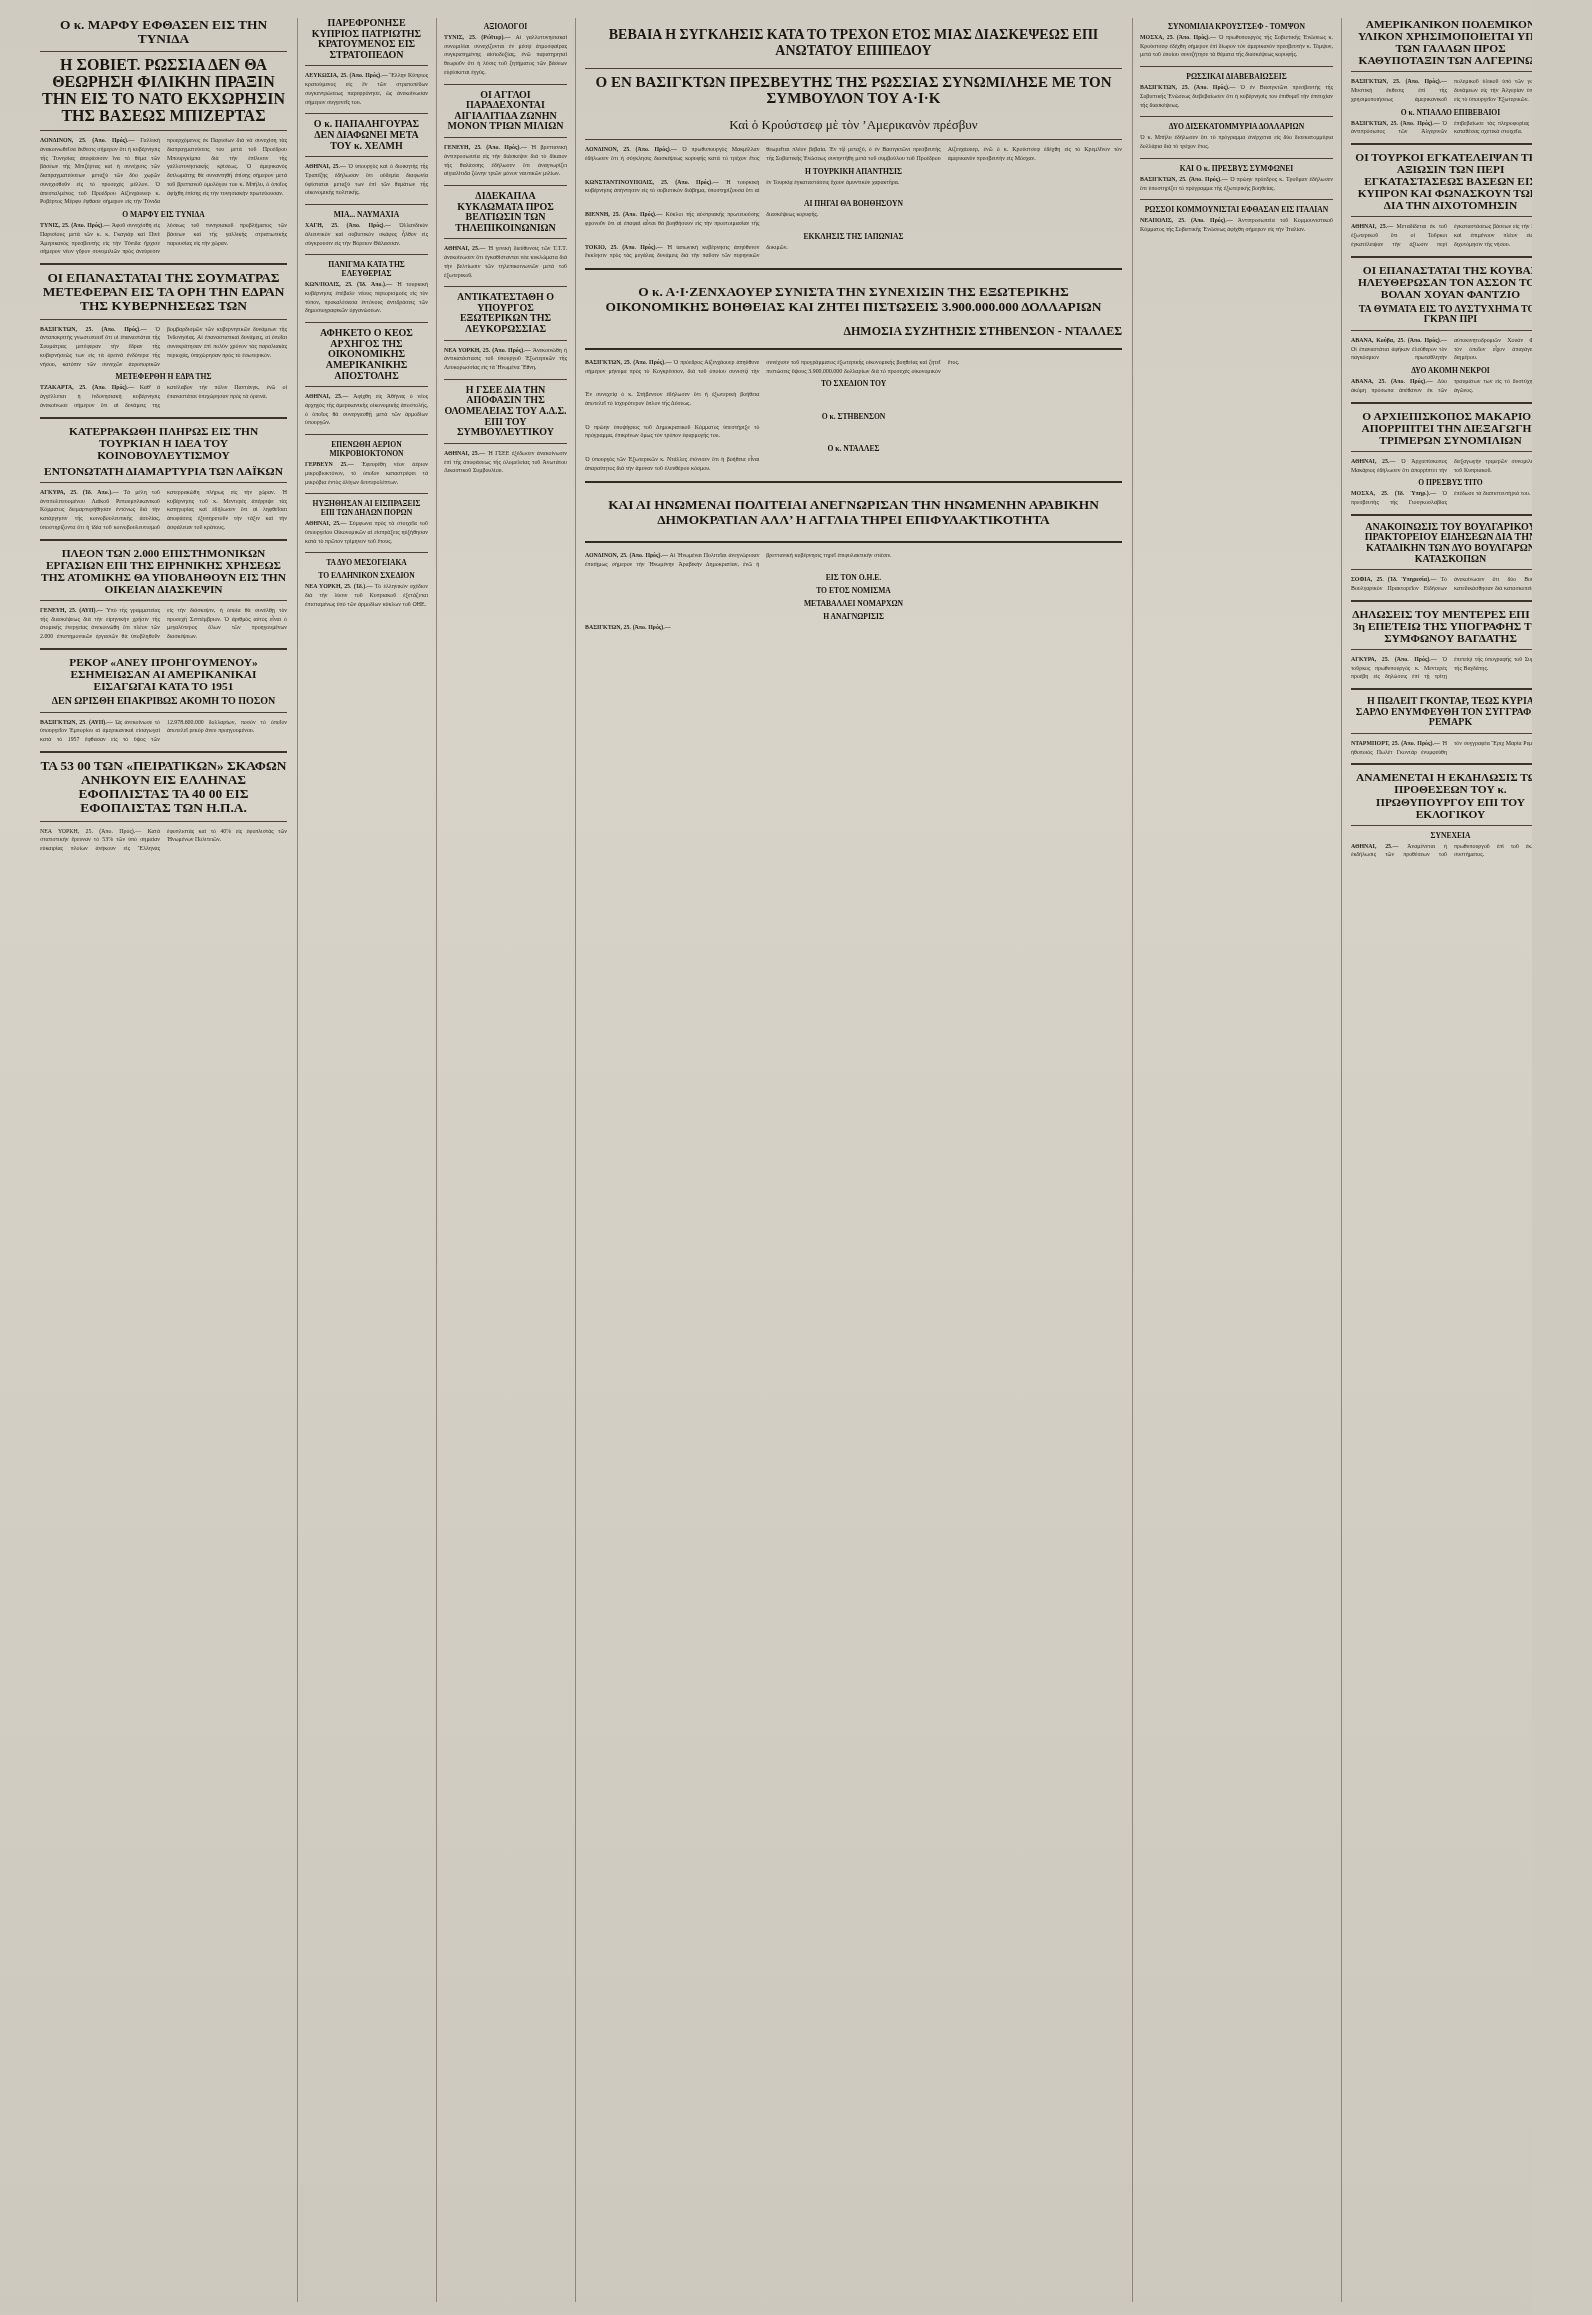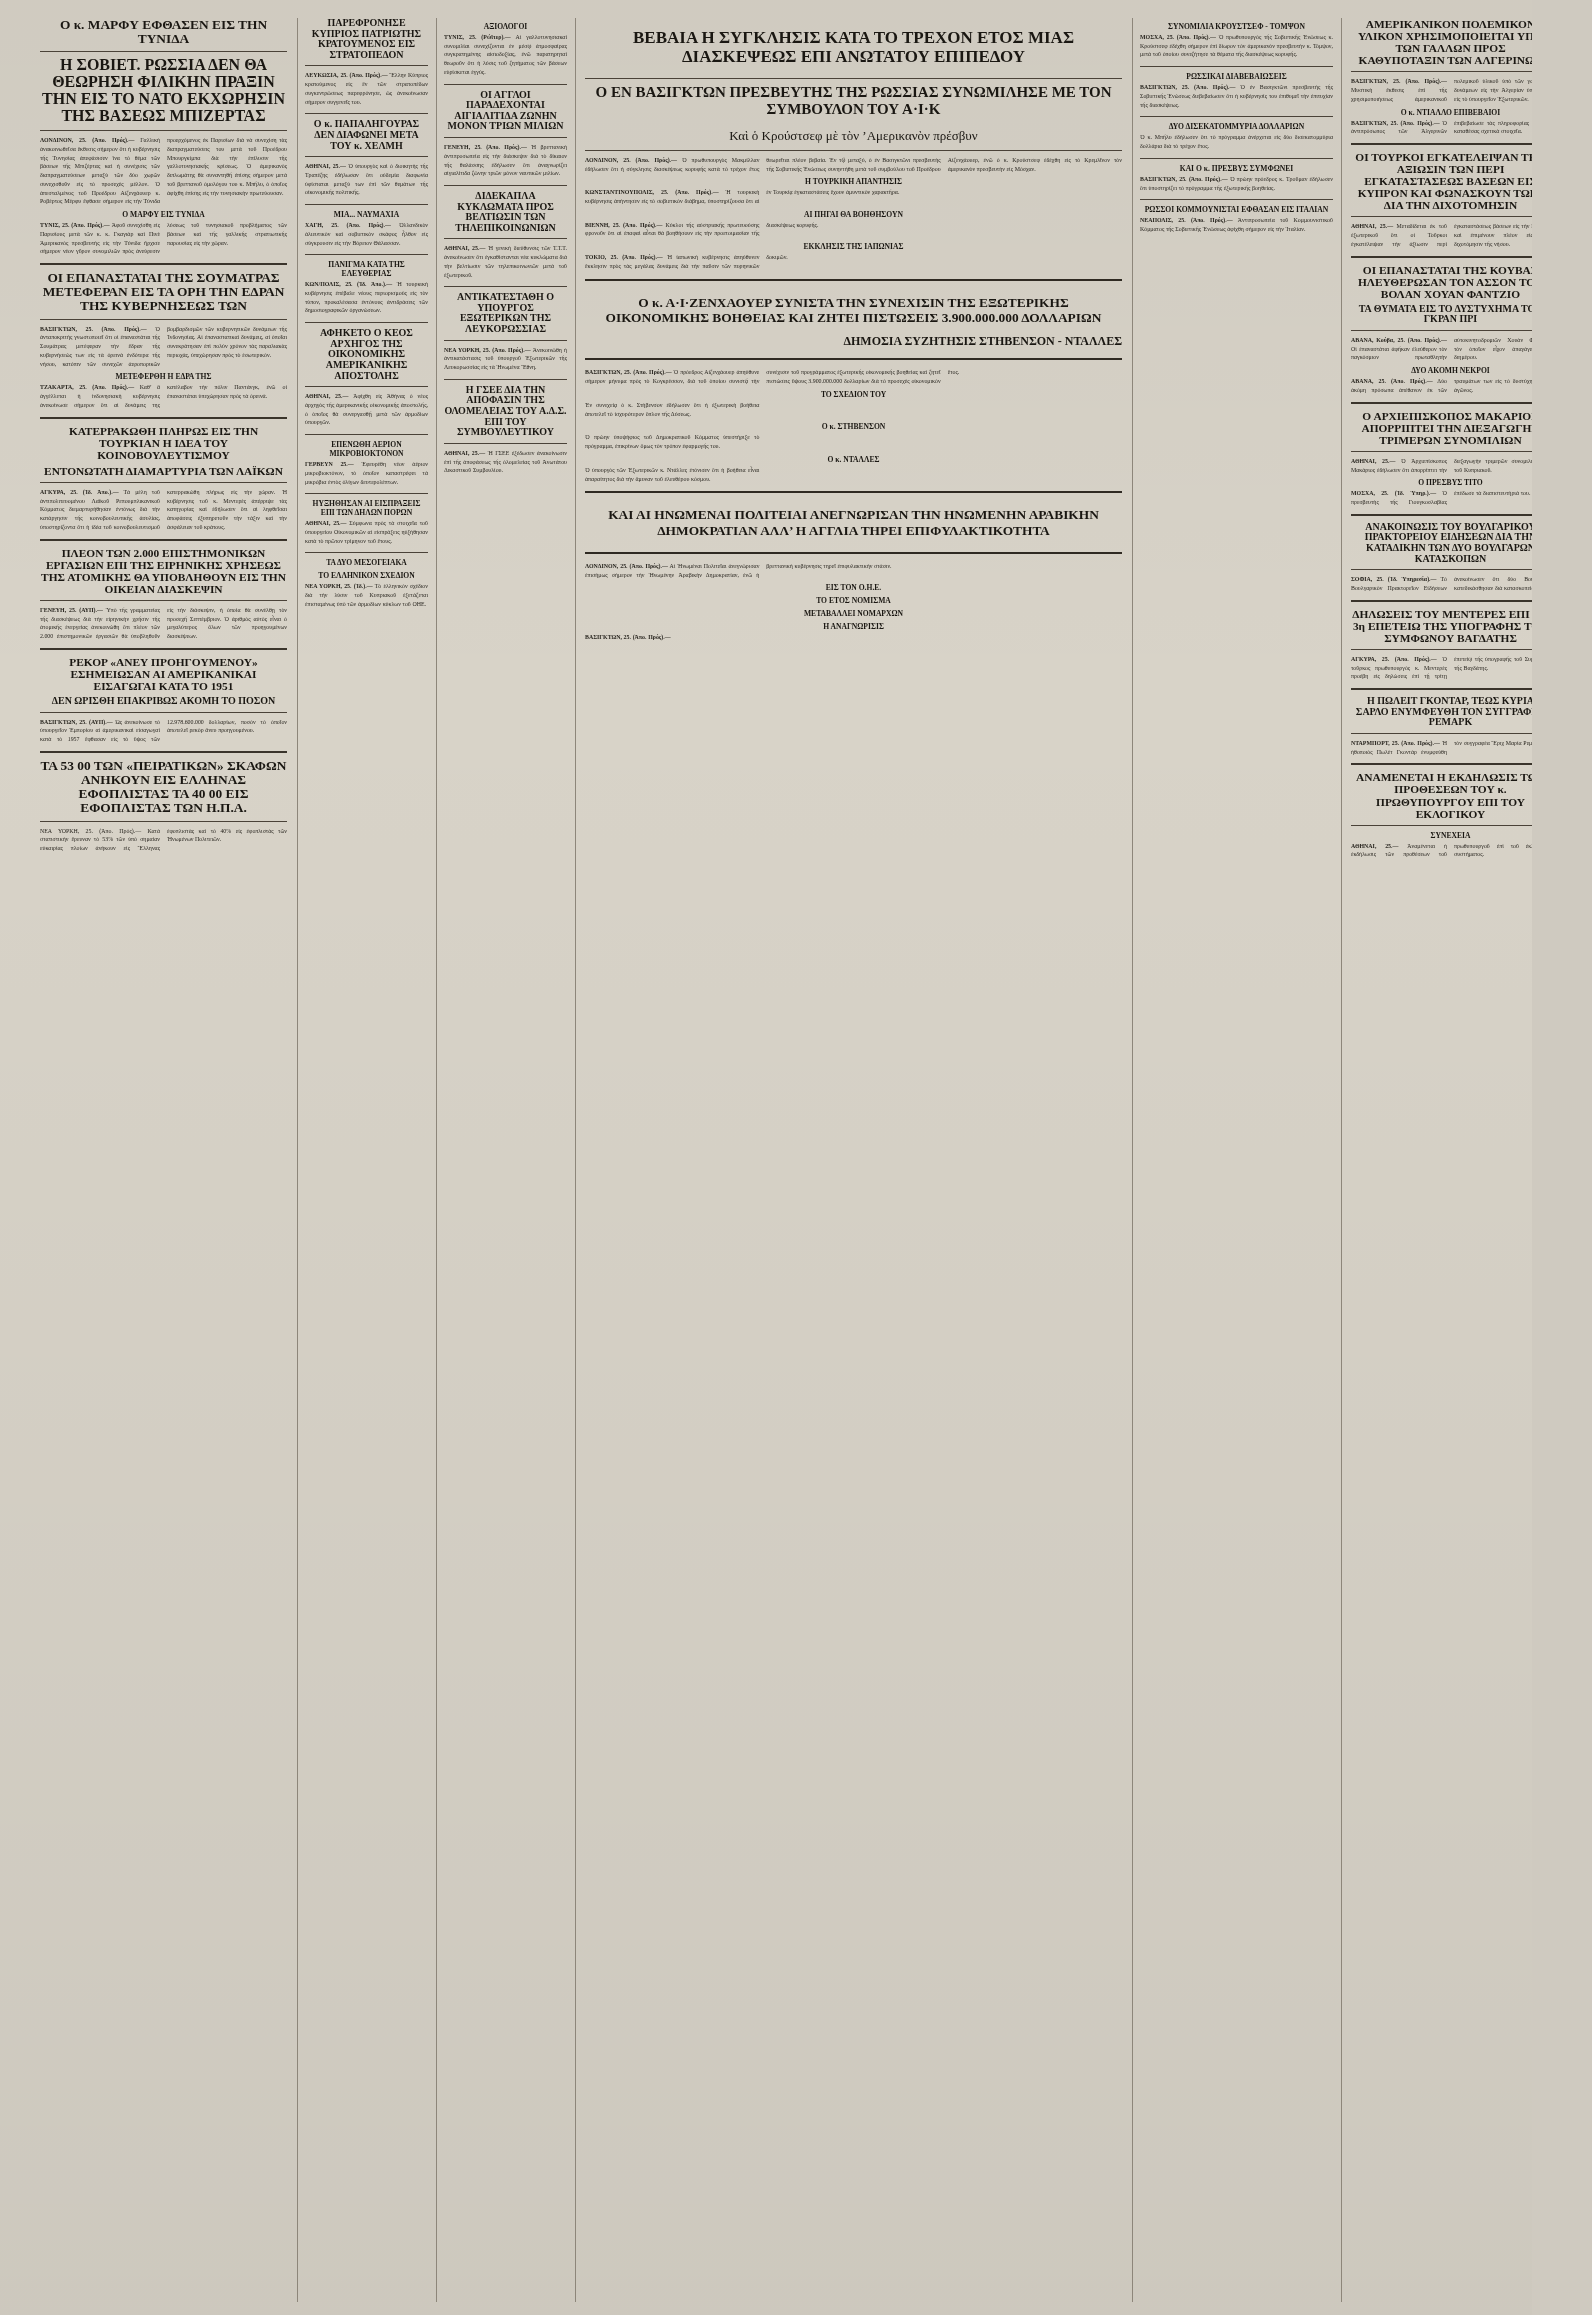--- a/index.html
+++ b/index.html
@@ -26,21 +26,21 @@
   .body{font-size:5.9px;line-height:1.48;text-align:justify;color:#221f19;
         -webkit-hyphens:auto;hyphens:auto;word-spacing:0.2px;}
   .body.t2{columns:2;column-gap:7px;}
   .body.t3{columns:3;column-gap:7px;}
   .lead{font-weight:bold;}
   hr.thin{border:0;border-top:1px solid #4a4238;margin:5px 0 5px;}
   hr.thick{border:0;border-top:2px solid #3a342b;margin:6px 0 6px;}
   .blk{margin-bottom:7px;}
   .smallcaps{font-size:7.6px;font-weight:bold;text-align:center;margin:4px 0 2px;}
   .datel{font-weight:bold;}
-  .mainhead{font-size:17px;font-weight:bold;text-align:center;line-height:1.1;}
+  .mainhead{font-size:14px;font-weight:bold;text-align:center;line-height:1.1;}
   .mainhead2{font-size:15px;font-weight:bold;text-align:center;line-height:1.12;margin-top:3px;}
   .scriptline{font-size:13px;text-align:center;font-family:"Liberation Serif",serif;margin:5px 0 6px;}
   .bigbanner{font-size:13.4px;font-weight:bold;text-align:center;line-height:1.15;}
   .bannerbox{border-top:2px solid #2f2a22;border-bottom:2px solid #2f2a22;padding:5px 0;margin:8px 0;}
 </style>
 </head>
 <body>
 
 <div class="page">
  <div class="sheet">

